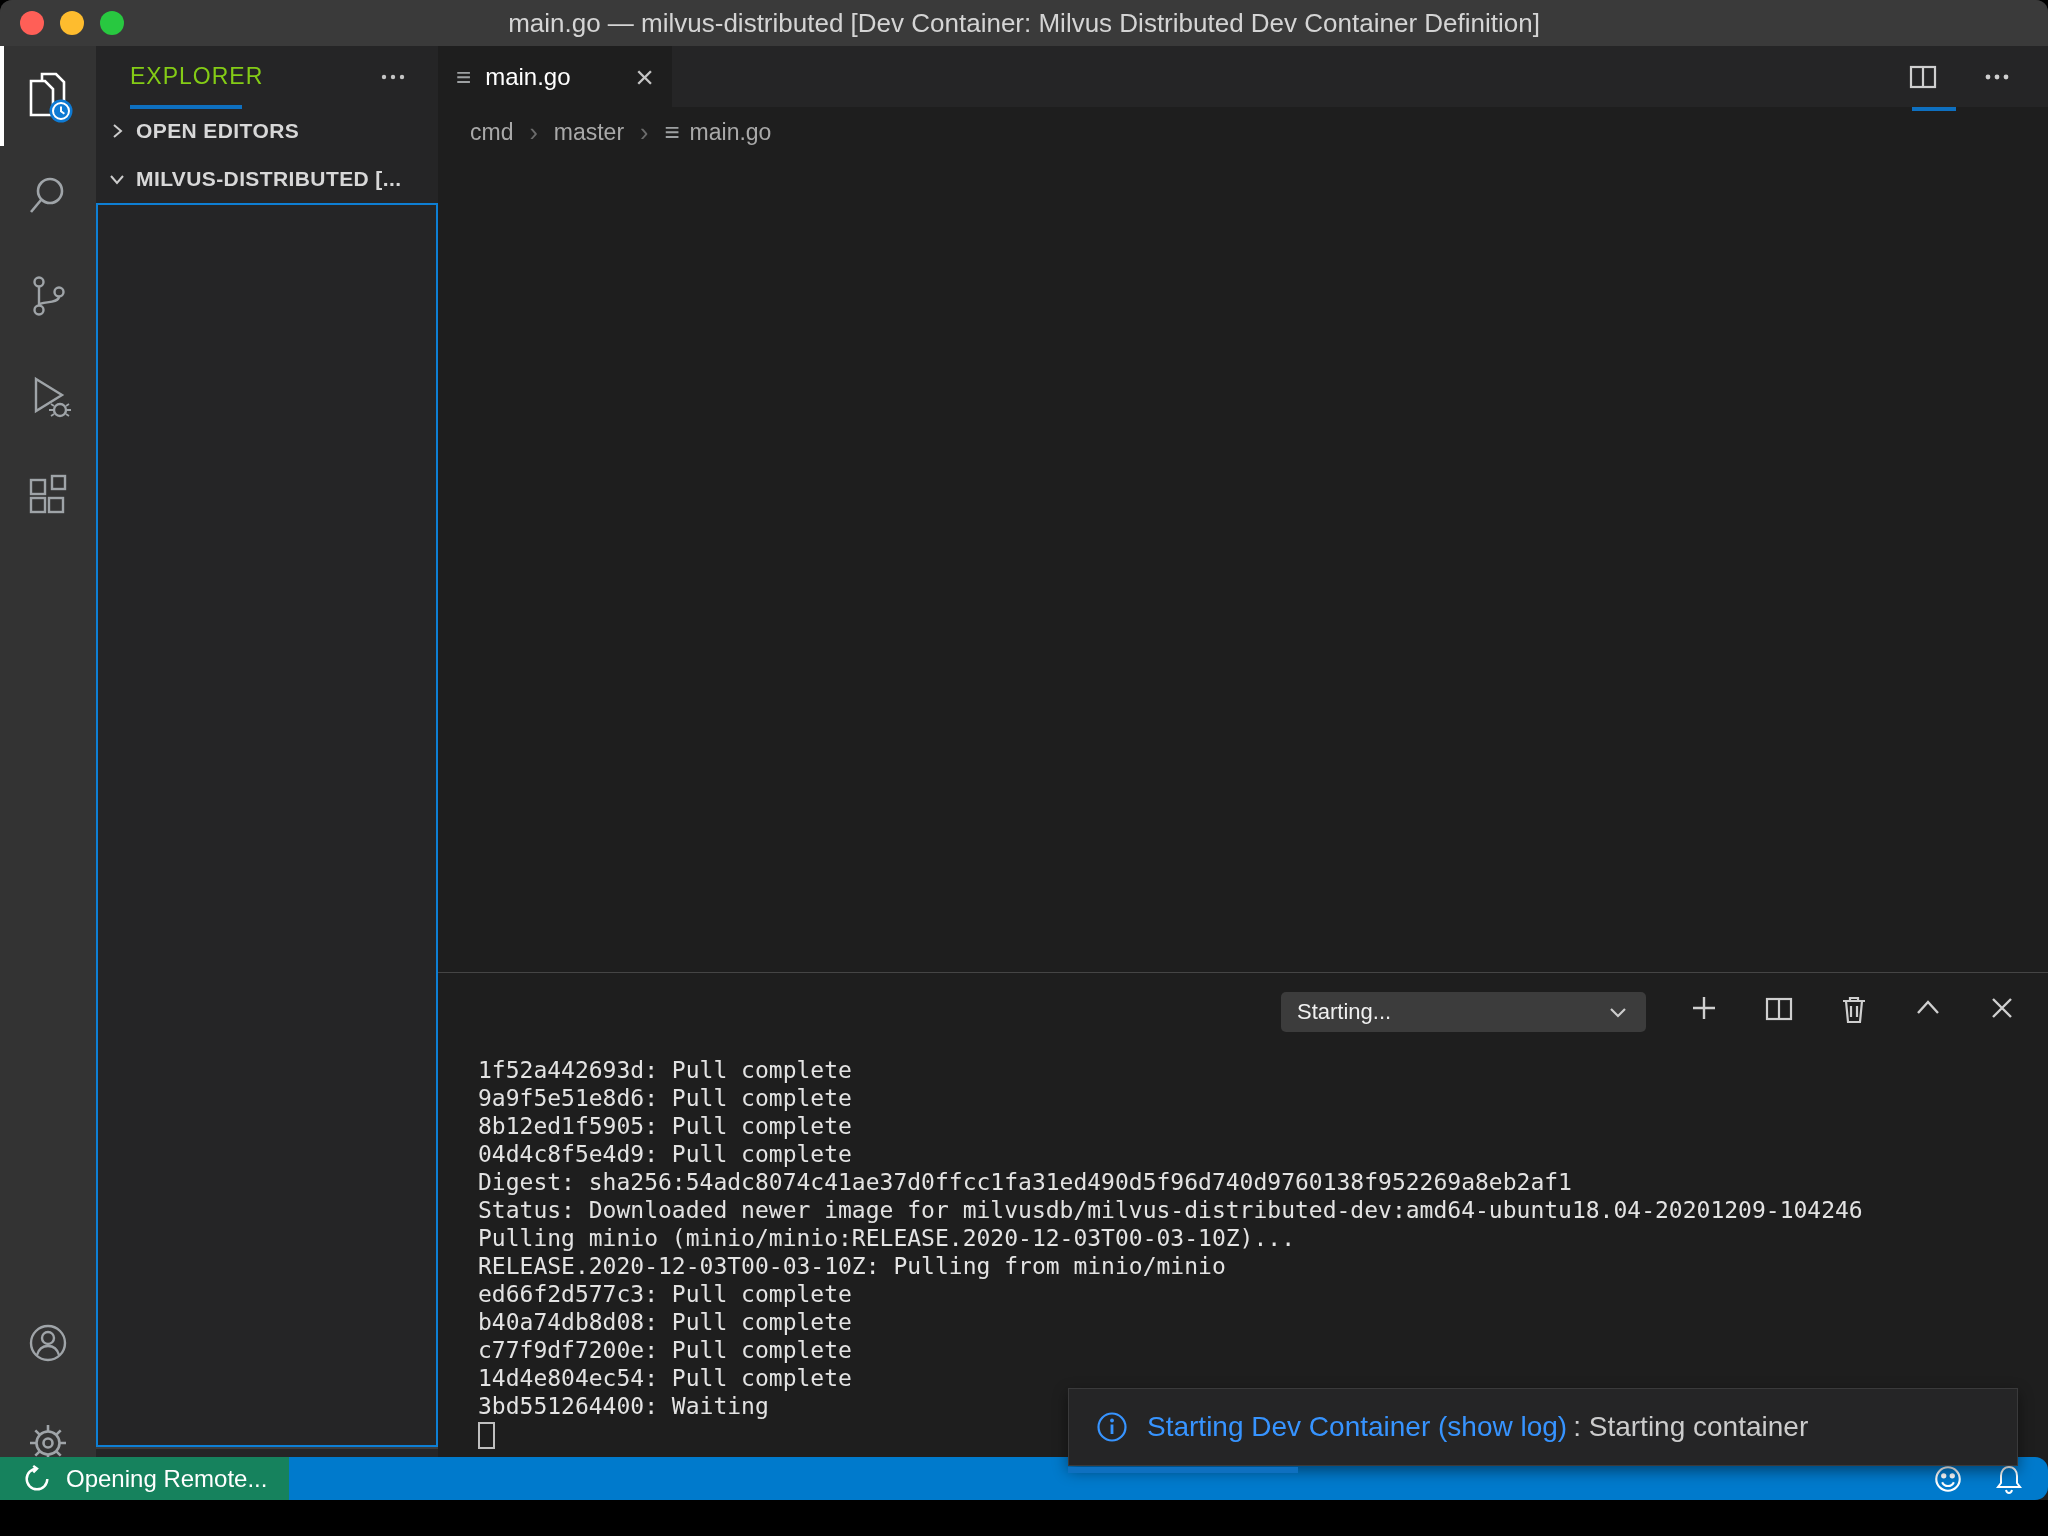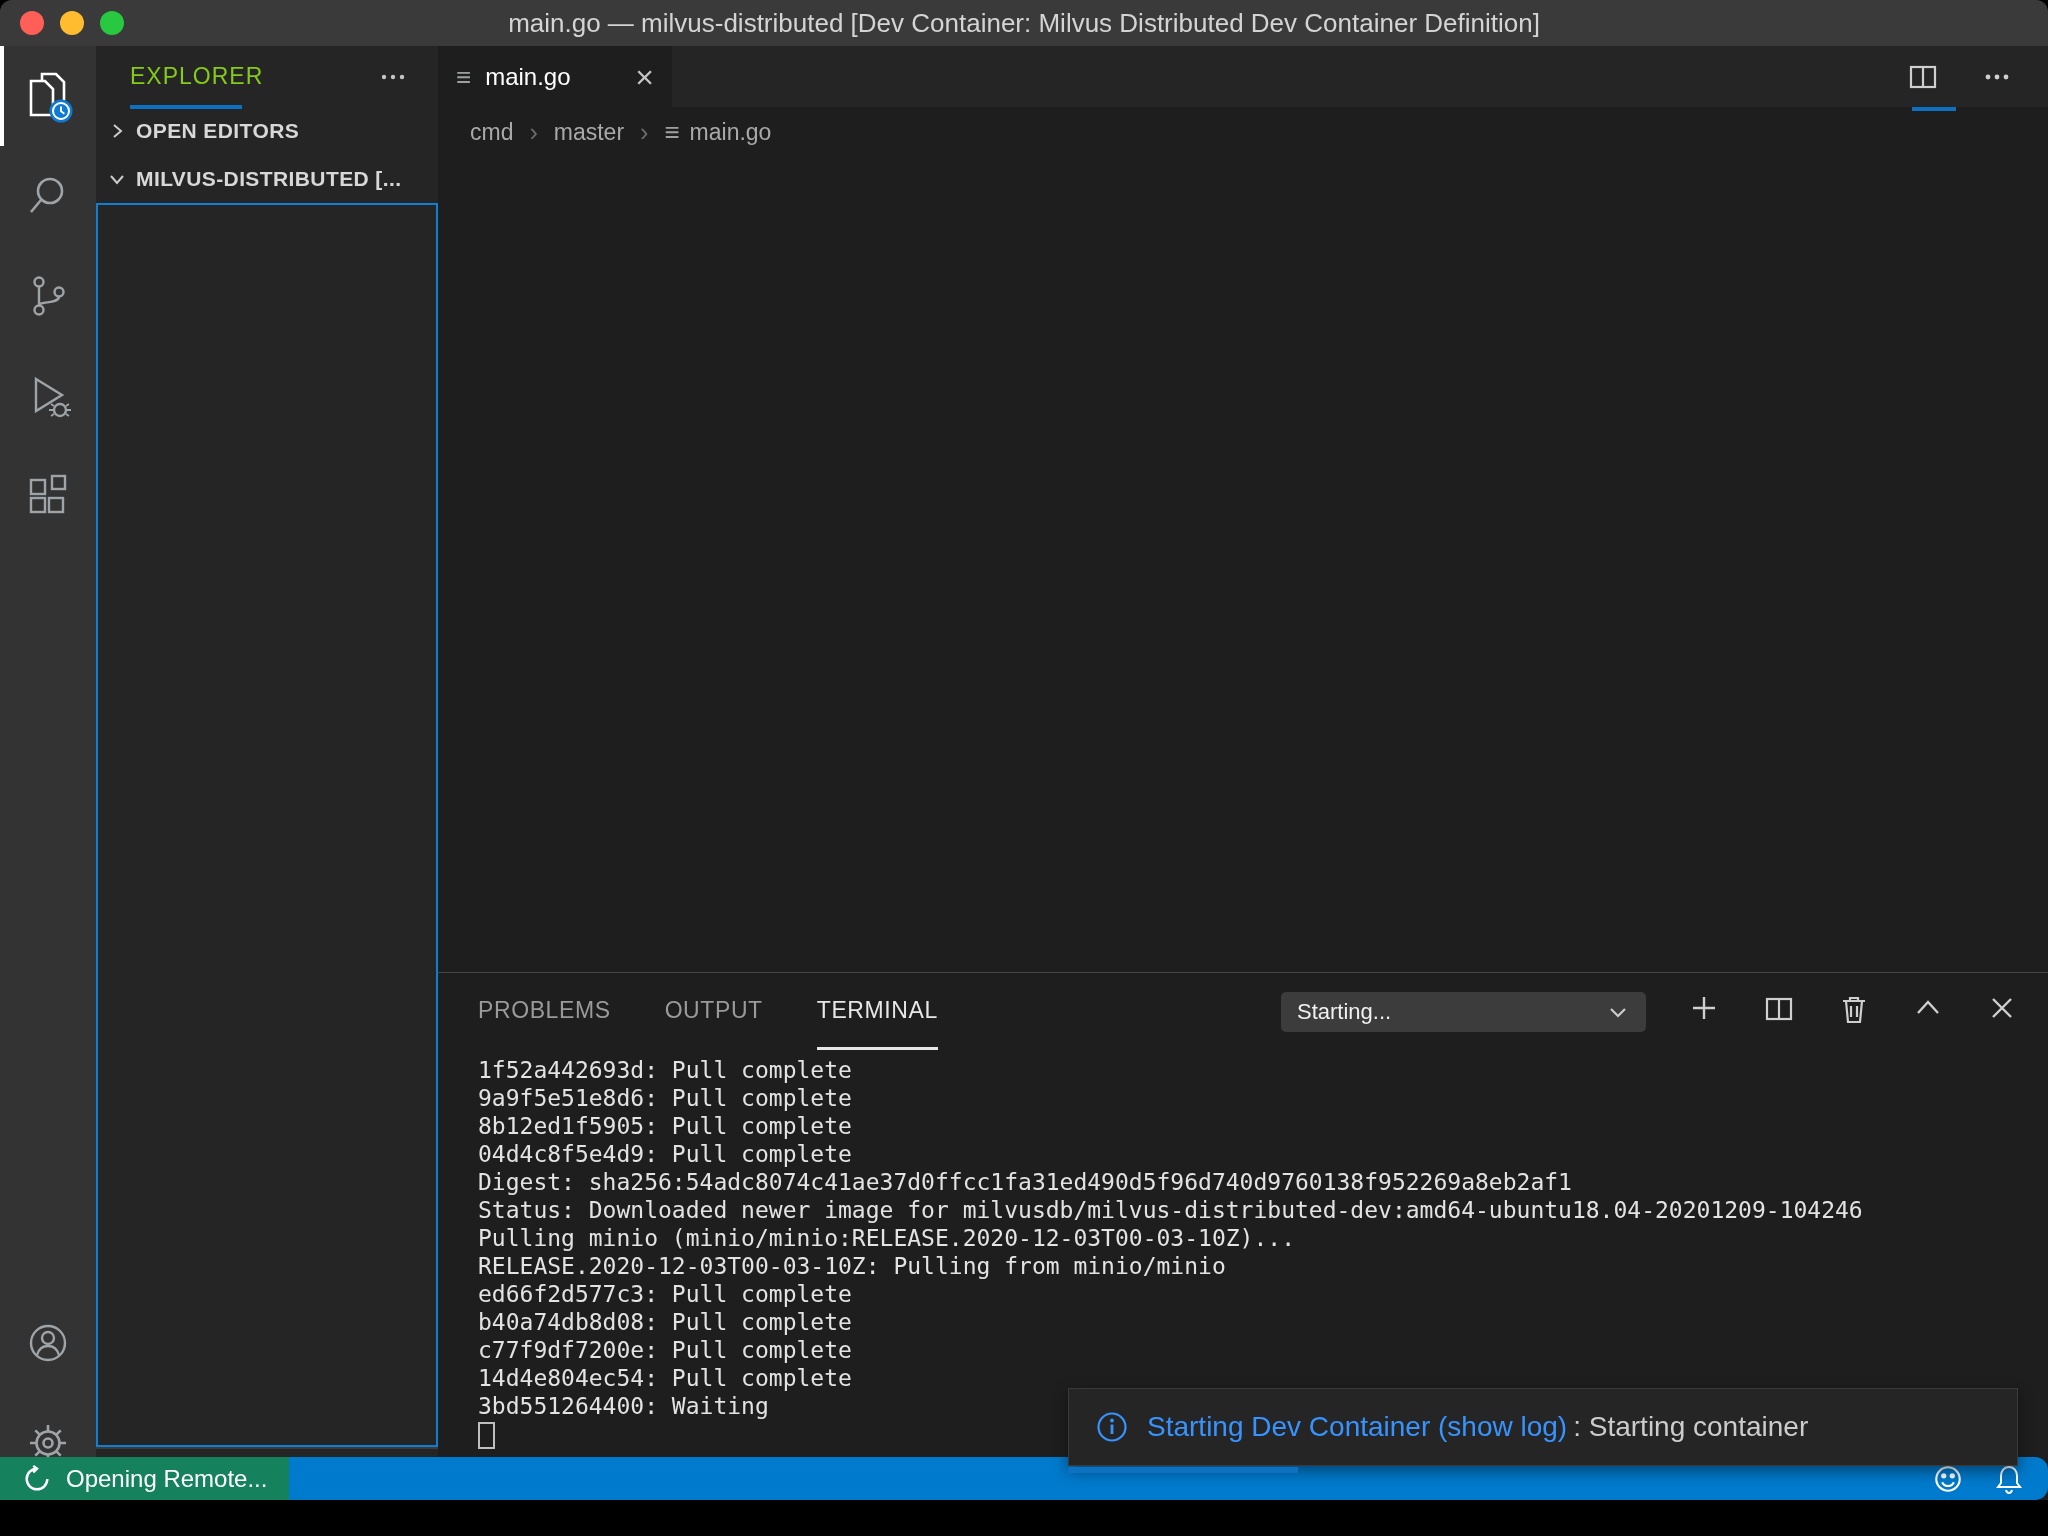--- a/index.html
+++ b/index.html
@@ -237,25 +237,20 @@
         <span class="bc-file">
           <span class="ficon">≡</span>
           <span>main.go</span>
         </span>
       </div>
 
       <div class="editor-blank"></div>
 
       <div class="panel">
         <div class="panel-head">
-          <div class="ptabs">
-            <div class="ptab">PROBLEMS</div>
-            <div class="ptab">OUTPUT</div>
-            <div class="ptab active">TERMINAL</div>
-          </div>
           <div class="pcontrols">
             <div class="tselect">
               <span>Starting...</span>
               <span>
                 <svg width="24" height="24" viewBox="0 0 24 24" fill="none" stroke="#cccccc" stroke-width="2.2">
                     <path d="M5 9l7 7 7-7"></path>
                   </svg>
               </span>
             </div>
             <span class="picon">

